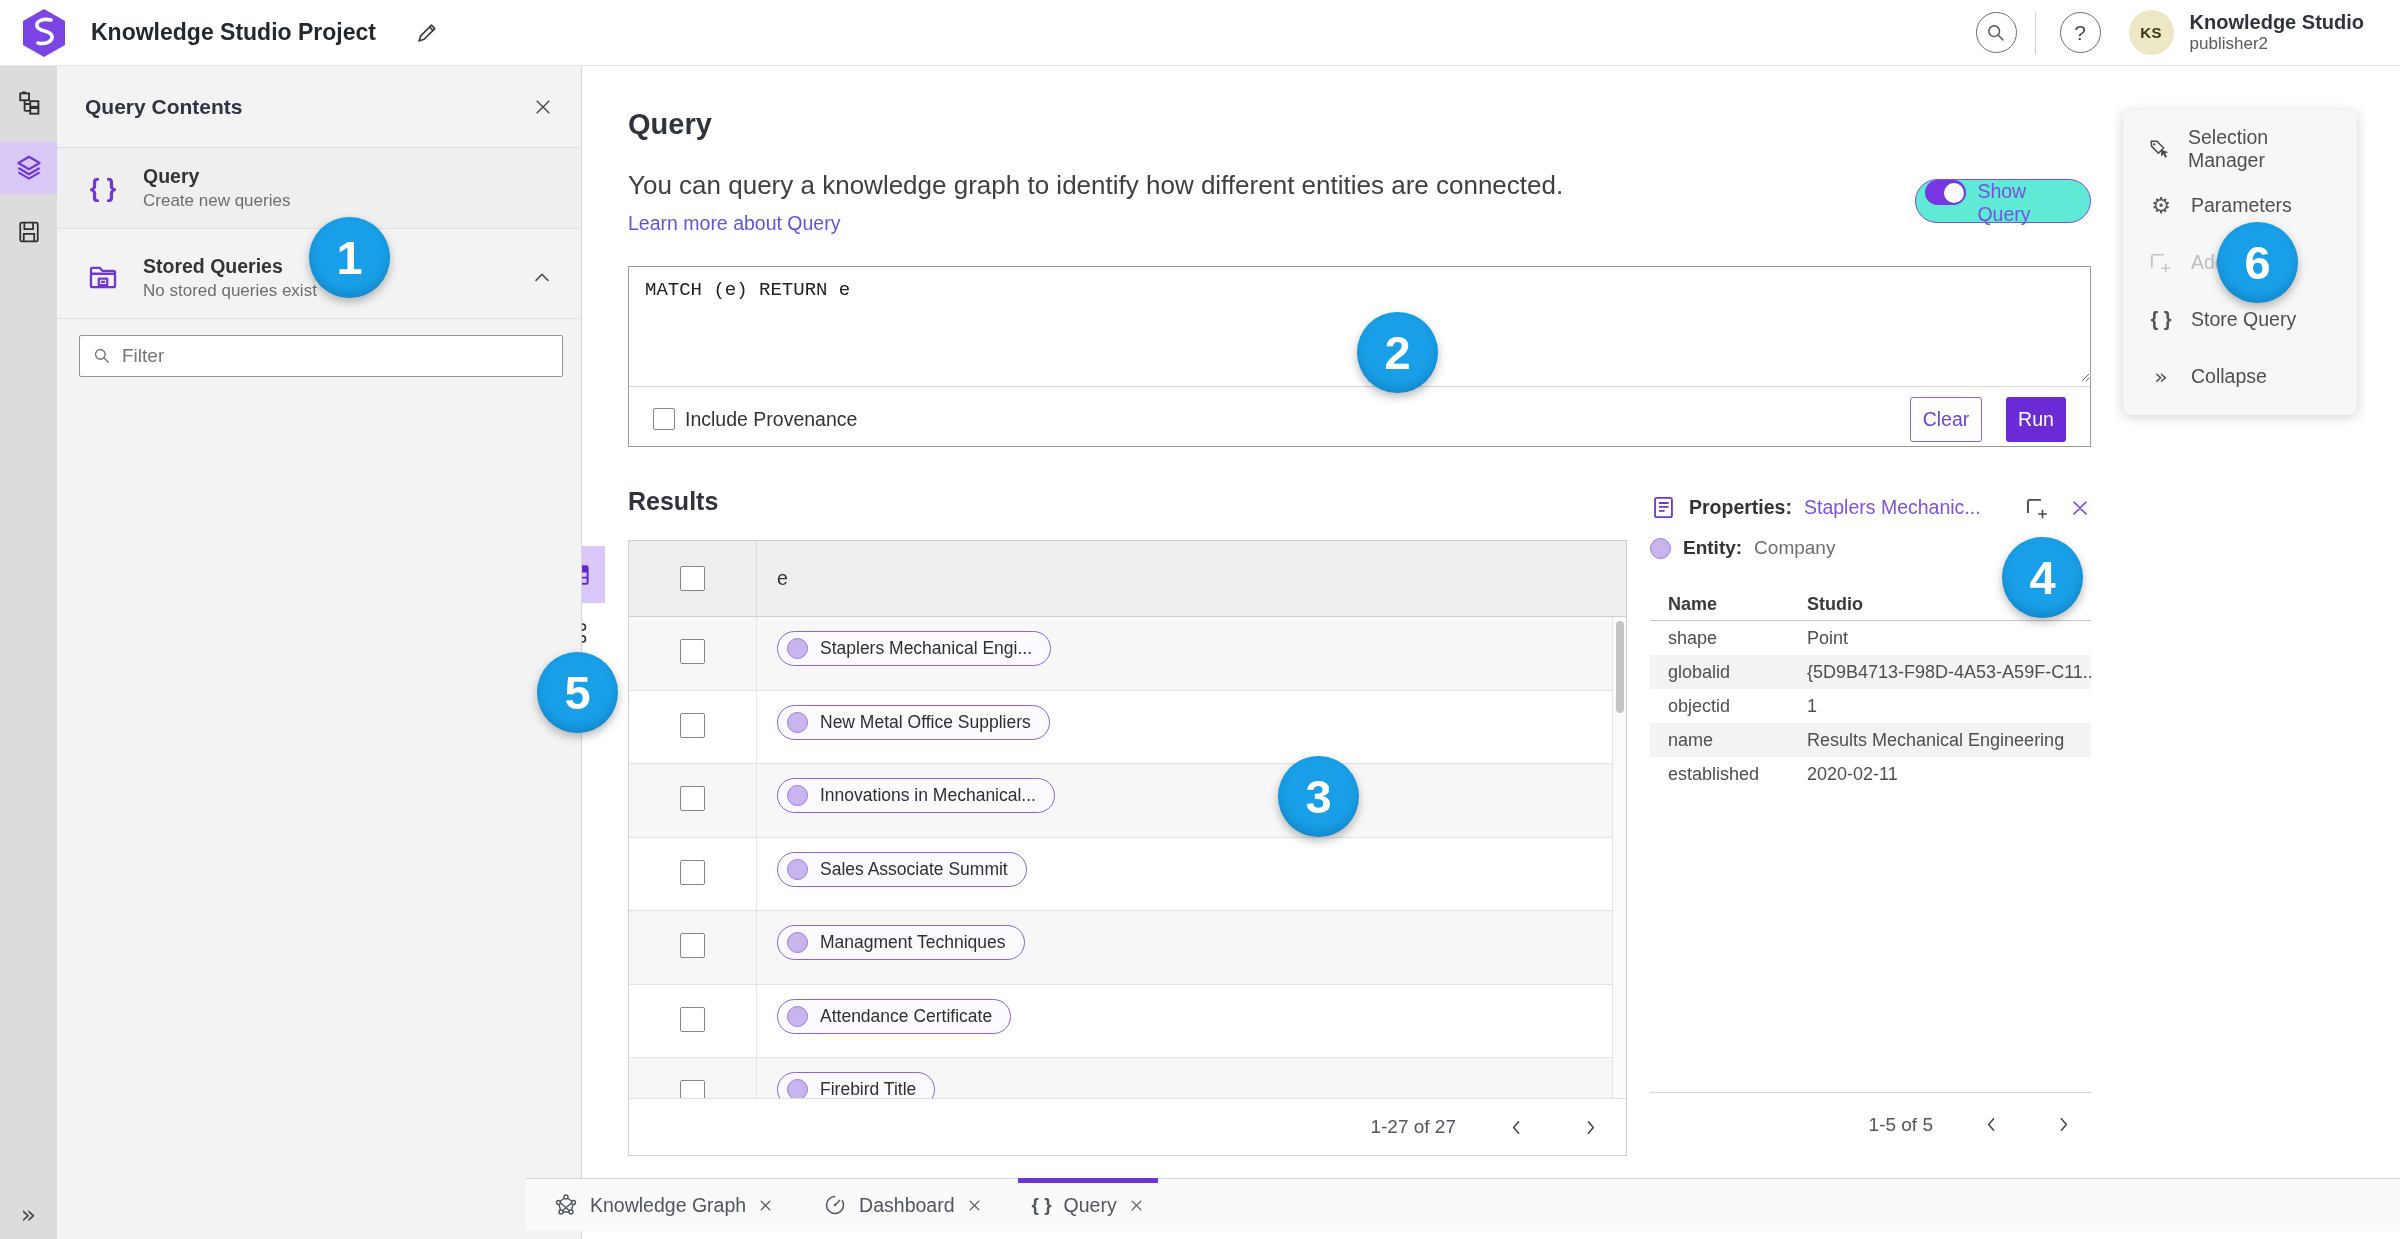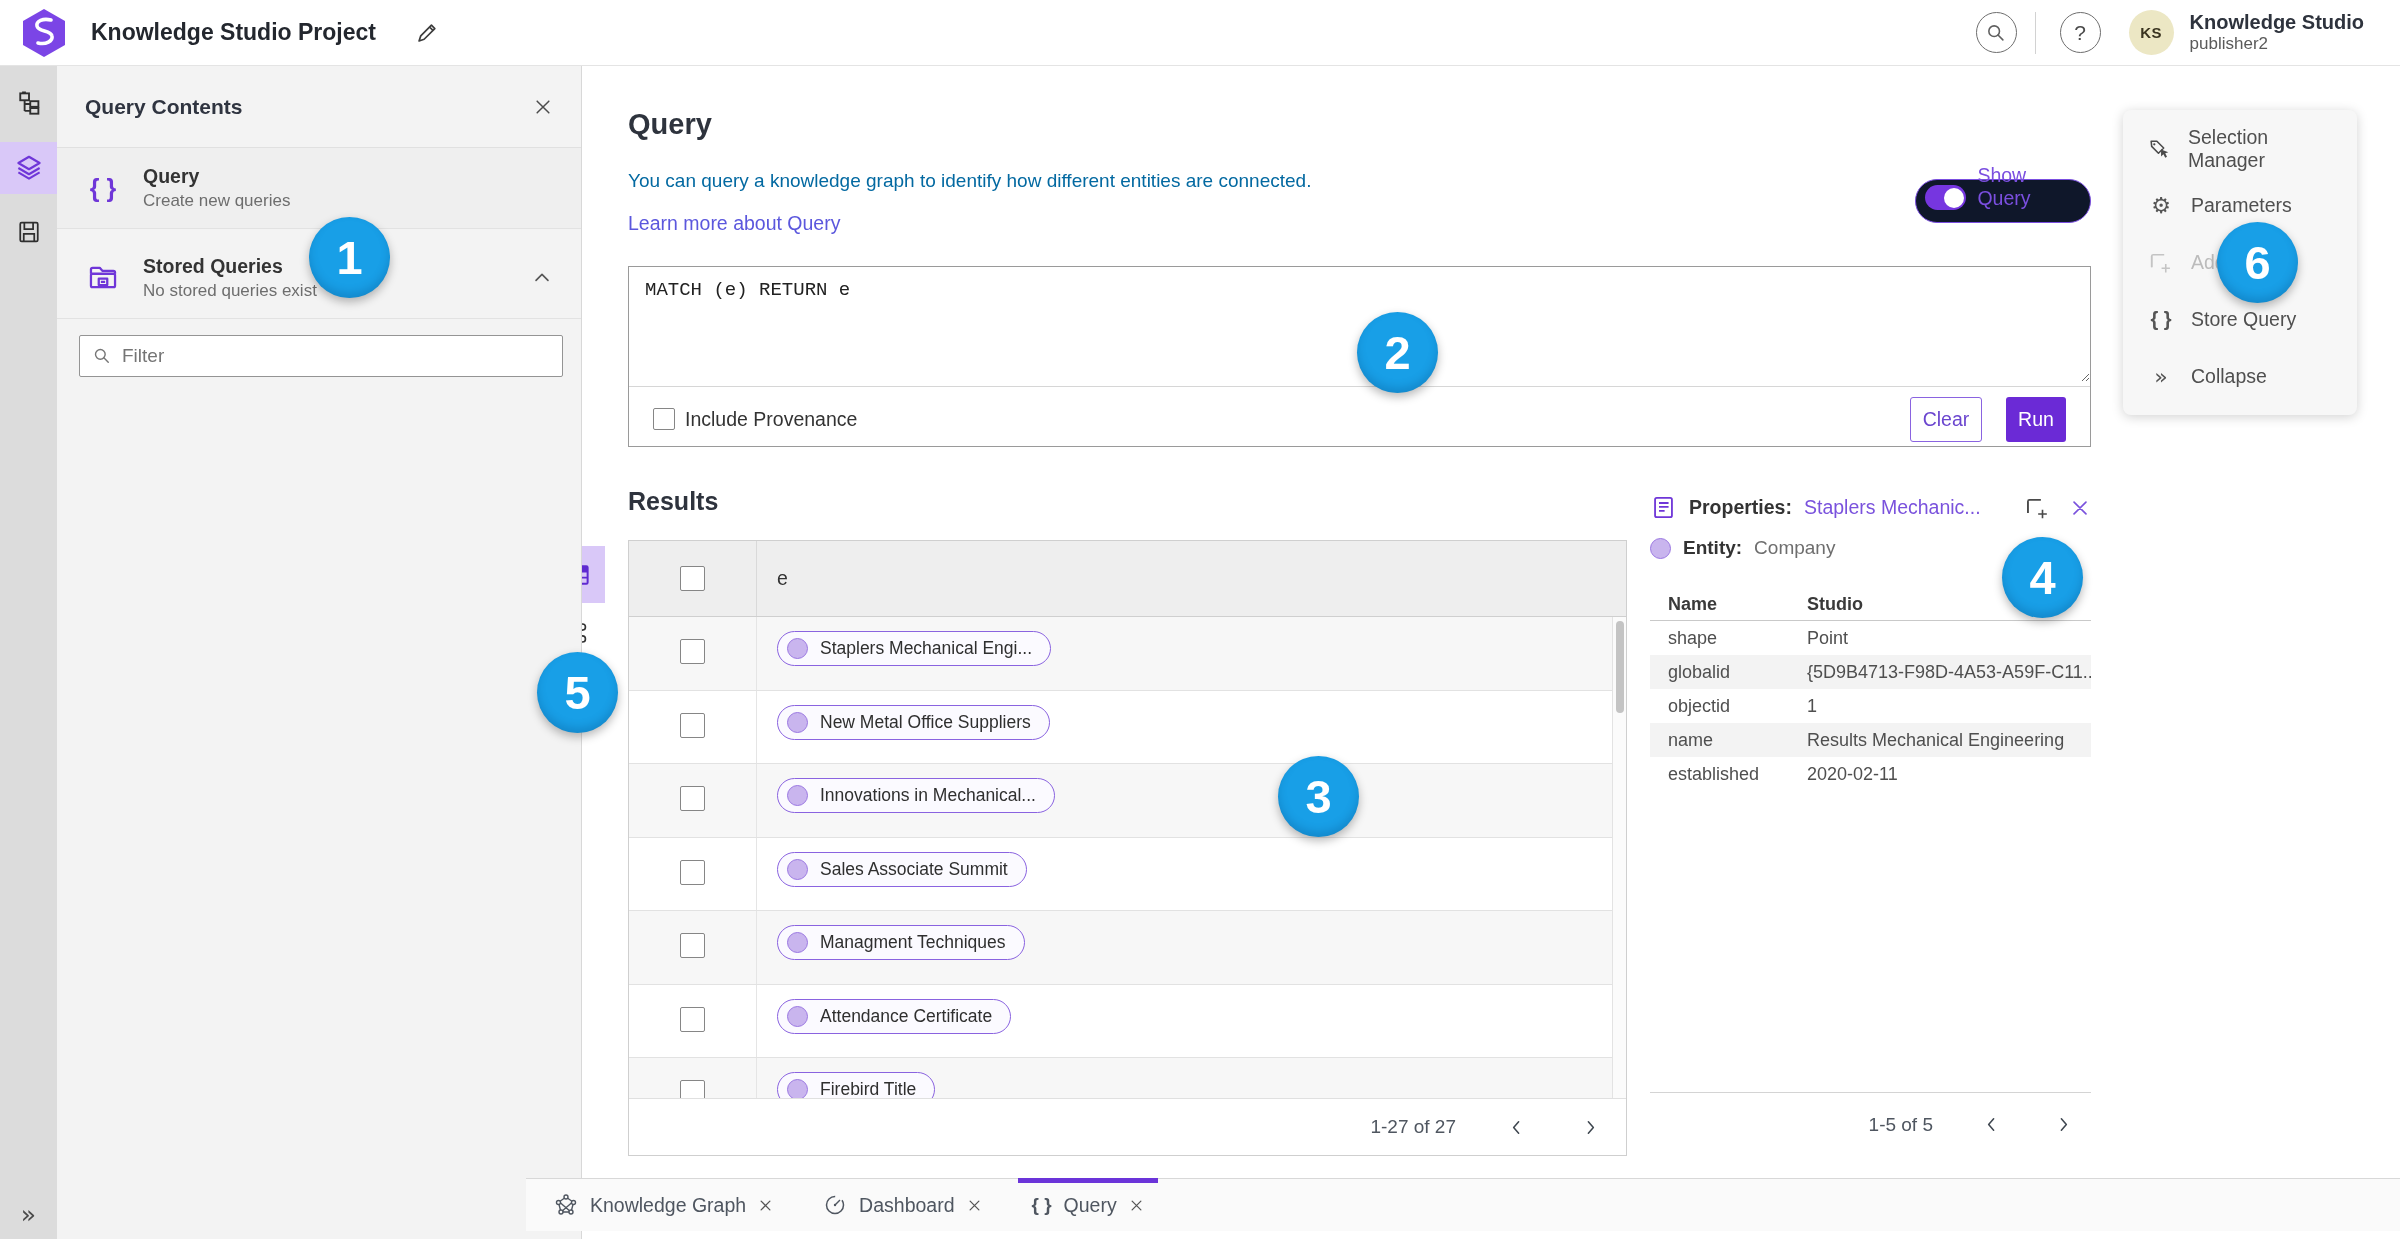--- a/index.html
+++ b/index.html
@@ -50,25 +50,25 @@
   .cp-item-sub { font-size:17px; color:#6e6e6e; margin-top:3px; }
   .cp-caret { margin-left:auto; }
   .cp-filter { margin:16px 18px 0 22px; height:42px; background:#fff; border:1px solid #949494;
     border-radius:2px; display:flex; align-items:center; padding:0 12px; gap:10px; }
   .cp-filter input { border:none; outline:none; flex:1; font-size:19px; color:#333;
     font-family:"Liberation Sans", sans-serif; background:transparent; }
   .cp-filter input::placeholder { color:#757575; }
 
   
   .page-title { position:absolute; left:628px; top:108px; font-size:29px; font-weight:bold; color:#2e333d; }
-  .page-desc { position:absolute; left:628px; top:170px; font-size:19px; color:#0369a1; }
+  .page-desc { position:absolute; left:628px; top:170px; font-size:26px; color:#404040; }
   .page-link { position:absolute; left:628px; top:212px; font-size:19.5px; color:#5b57dd; cursor:pointer; }
   .sq-pill { position:absolute; left:1915px; top:179px; width:176px; height:44px;
-    border:1.5px solid #7b4fe0; border-radius:23px; background:#0f172a;
-    display:flex; align-items:flex-end; gap:11px; padding:0 16px 12px 9px; }
+    border:1.5px solid #7b4fe0; border-radius:23px; background:#5eead4;
+    display:flex; align-items:flex-start; gap:11px; padding:0 16px 0 9px; }
   .sq-track { width:46px; height:25px; border-radius:13px; background:#7636e0; position:relative; }
   .sq-knob { position:absolute; right:2.5px; top:2.5px; width:20px; height:20px; border-radius:50%; background:#fff; }
   .sq-label { font-size:19.5px; color:#7b4fe0; }
 
   .editor { position:absolute; left:628px; top:266px; width:1463px; height:181px;
     border:1px solid #9a9a9a; background:#fff; }
   .editor textarea { width:100%; height:115px; border:none; outline:none; resize:both;
     font-family:"Liberation Mono", monospace; font-size:19px; color:#222;
     padding:12px 16px; background:transparent; overflow:hidden; }
   .editor-footer { height:65px; border-top:1px solid #d6d6d6; display:flex; align-items:center;

